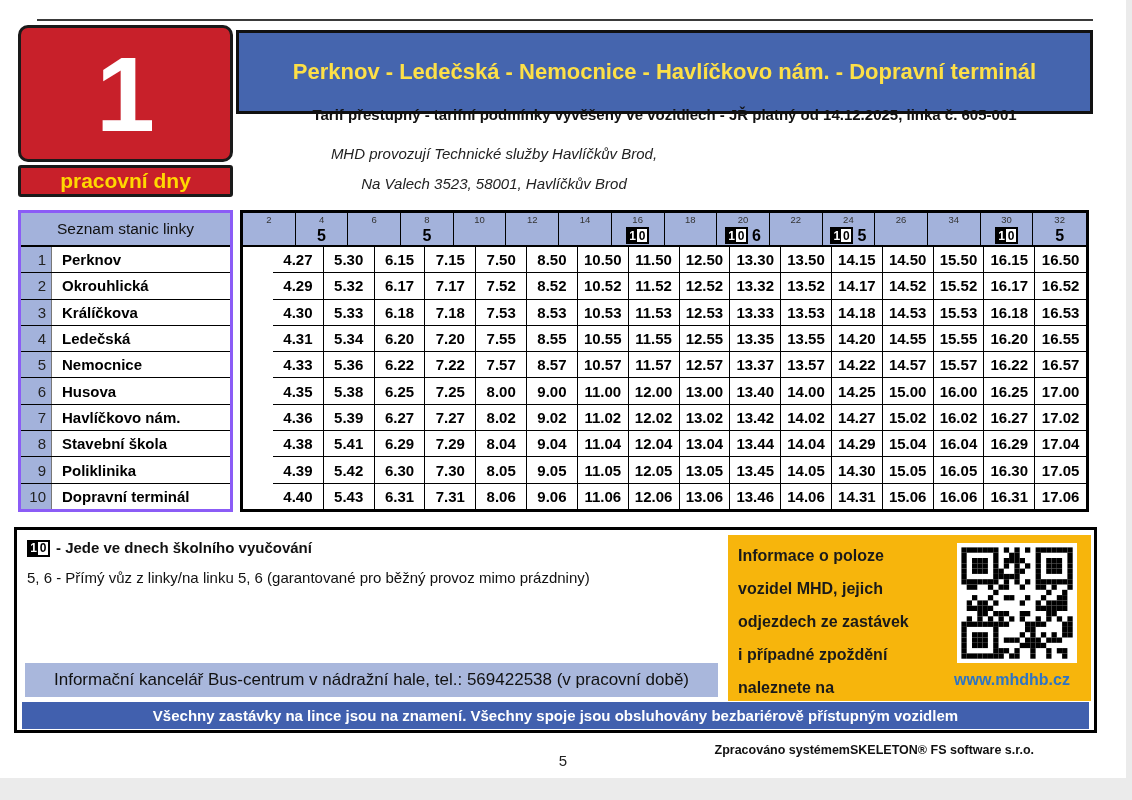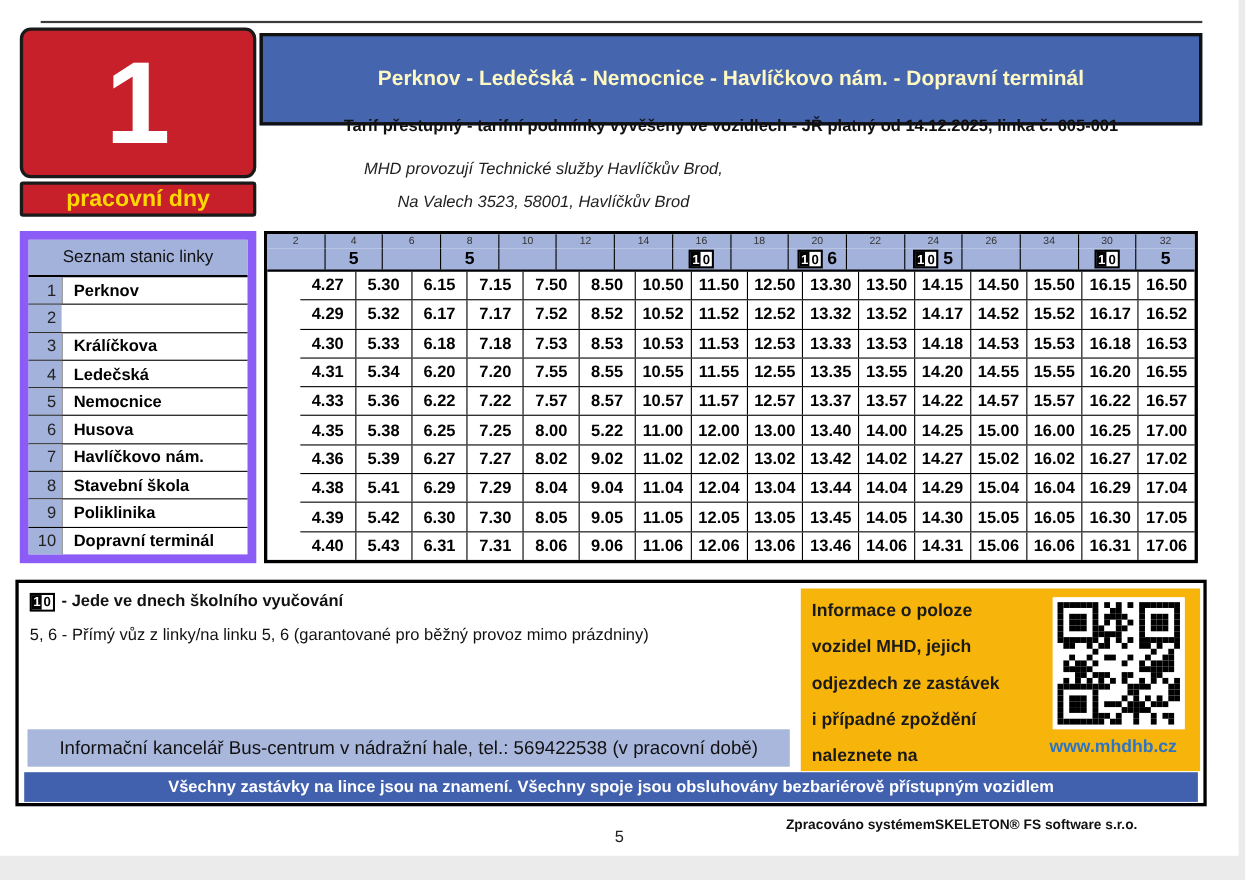--- a/index.html
+++ b/index.html
@@ -15,28 +15,28 @@
   .top-line{left:37px;top:19px;width:1056px;height:2px;background:#3a3a3a;}
 
   .line-box{left:18px;top:25px;width:215px;height:137px;background:var(--red);
     border:3px solid #1a1a1a;border-radius:10px;display:flex;align-items:center;
     justify-content:center;color:#fff;font-size:106px;font-weight:bold;line-height:1;}
   .day-box{left:18px;top:165px;width:215px;height:32px;background:var(--red);
     border:3px solid #1a1a1a;border-radius:3px;color:var(--yellow-text);font-weight:bold;
     font-size:21px;display:flex;align-items:center;justify-content:center;}
 
   .route-header{left:236px;top:30px;width:857px;height:84px;background:var(--blue-header);
-    border:3px solid #111;color:#fef9c3;font-weight:bold;font-size:19px;
+    border:3px solid #111;color:#fde047;font-weight:bold;font-size:22px;
     display:flex;align-items:center;justify-content:center;}
   .tariff{left:236px;top:106px;width:857px;text-align:center;font-weight:bold;
     font-size:15px;color:#111;}
   .operator{left:244px;top:139px;width:500px;text-align:center;font-style:italic;
     font-size:15px;line-height:30px;color:#222;}
 
-  .st-table{left:18px;top:210px;width:215px;height:302px;border:8px solid #8b5cf6;
+  .st-table{left:18px;top:210px;width:215px;height:302px;border:3px solid #8b5cf6;
     background:#fff;display:flex;flex-direction:column;}
   .st-header{height:34px;background:var(--light-blue);border-bottom:2.5px solid #000;
     display:flex;align-items:center;justify-content:center;font-size:15.5px;color:#111;}
   #station-rows{flex:1;display:flex;flex-direction:column;}
   .st-row{flex:1;display:flex;}
   .st-row + .st-row{border-top:1px solid #000;}
   .st-num{width:30px;background:var(--light-blue);display:flex;align-items:center;
     justify-content:flex-end;padding-right:5px;font-size:15px;color:#222;}
   .st-name{flex:1;display:flex;align-items:center;padding-left:10px;font-weight:bold;
     font-size:15px;color:#000;border-left:1px solid #777;}
@@ -109,20 +109,21 @@
 
   <div class="abs st-table">
     <div class="st-header">Seznam stanic linky</div>
     <div id="station-rows">
         <div class="st-row">
           <div class="st-num">1</div>
           <div class="st-name">Perknov</div>
         </div>
         <div class="st-row">
           <div class="st-num">2</div>
+          <div class="st-name">Okrouhlická</div>
         </div>
         <div class="st-row">
           <div class="st-num">3</div>
           <div class="st-name">Králíčkova</div>
         </div>
         <div class="st-row">
           <div class="st-num">4</div>
           <div class="st-name">Ledečská</div>
         </div>
         <div class="st-row">
@@ -307,21 +308,21 @@
           <div class="tt-cell">15.57</div>
           <div class="tt-cell">16.22</div>
           <div class="tt-cell">16.57</div>
         </div>
         <div class="tt-row">
           <div class="tt-cell">4.35</div>
           <div class="tt-cell">5.38</div>
           <div class="tt-cell">6.25</div>
           <div class="tt-cell">7.25</div>
           <div class="tt-cell">8.00</div>
-          <div class="tt-cell">5.22</div>
+          <div class="tt-cell">9.00</div>
           <div class="tt-cell">11.00</div>
           <div class="tt-cell">12.00</div>
           <div class="tt-cell">13.00</div>
           <div class="tt-cell">13.40</div>
           <div class="tt-cell">14.00</div>
           <div class="tt-cell">14.25</div>
           <div class="tt-cell">15.00</div>
           <div class="tt-cell">16.00</div>
           <div class="tt-cell">16.25</div>
           <div class="tt-cell">17.00</div>

